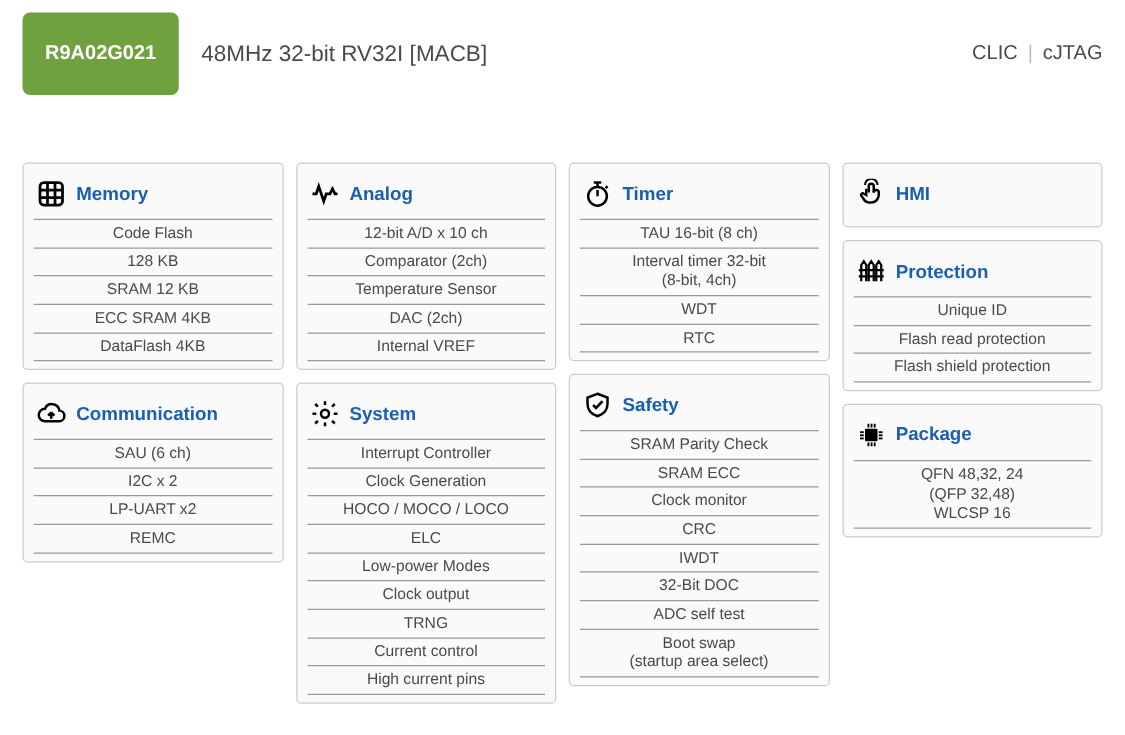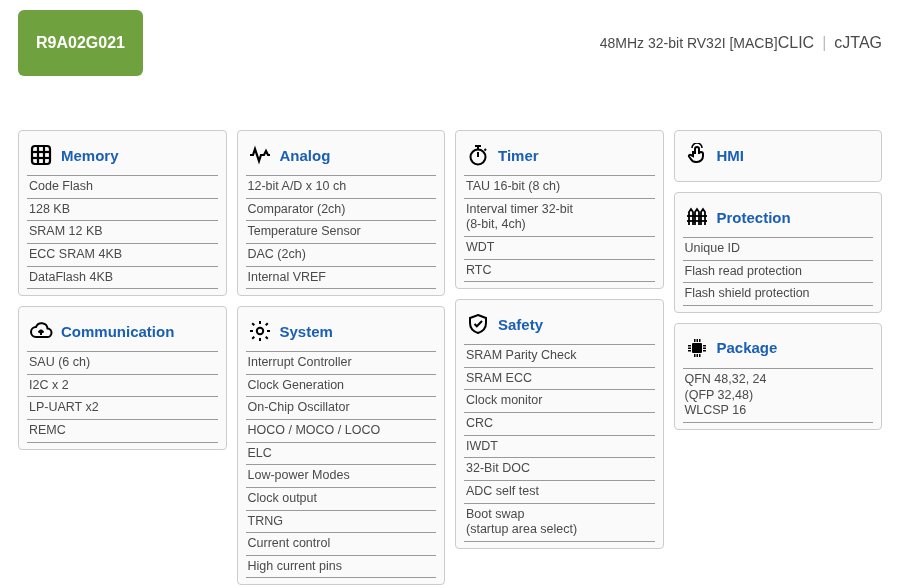--- a/index.html
+++ b/index.html
@@ -19,25 +19,24 @@
   .chip-badge {
     background: #6fa23f;
     color: #fff;
     font-weight: bold;
     font-size: 16px;
     padding: 24px 18px;
     border-radius: 6px;
     margin-right: 18px;
   }
   .title {
-    font-size: 14px;
+    font-size: 18px;
     color: #4a4a4a;
     font-weight: 400;
     flex: 1;
-    text-align: right;
   }
   .right-info {
     font-size: 16px;
     color: #4a4a4a;
     display: flex;
     align-items: flex-end;
     gap: 8px;
   }
   .right-info .sep {
     color: #bbb;
@@ -74,21 +73,21 @@
     display: flex;
     align-items: center;
     justify-content: center;
   }
   .card-title {
     color: #1a5fb4;
     font-weight: bold;
     font-size: 15px;
   }
   .item {
-    text-align: left;
+    text-align: center;
     font-size: 12.5px;
     color: #4a4a4a;
     padding: 3px 2px 3px 2px;
     border-bottom: 1px solid #9a9a9a;
     line-height: 1.25;
   }
   .item:first-of-type { border-top: 1px solid #9a9a9a; }
   svg { display: block; }
 </style>
 </head>
@@ -173,21 +172,20 @@
           <svg viewBox="0 0 24 24" width="24" height="24" fill="none" stroke="#000" stroke-width="2">
             <circle cx="12" cy="12" r="3.2"></circle>
             <path d="M12 2v3M12 19v3M4.2 4.2l2.1 2.1M17.7 17.7l2.1 2.1M2 12h3M19 12h3M4.2 19.8l2.1-2.1M17.7 6.3l2.1-2.1"></path>
           </svg>
         </span>
         <span class="card-title">System</span>
       </div>
       <div>
           <div class="item">Interrupt Controller</div>
           <div class="item">Clock Generation</div>
-          <div class="item">On-Chip Oscillator</div>
           <div class="item">HOCO / MOCO / LOCO</div>
           <div class="item">ELC</div>
           <div class="item">Low-power Modes</div>
           <div class="item">Clock output</div>
           <div class="item">TRNG</div>
           <div class="item">Current control</div>
           <div class="item">High current pins</div>
         </div>
     </div>
   </div>

